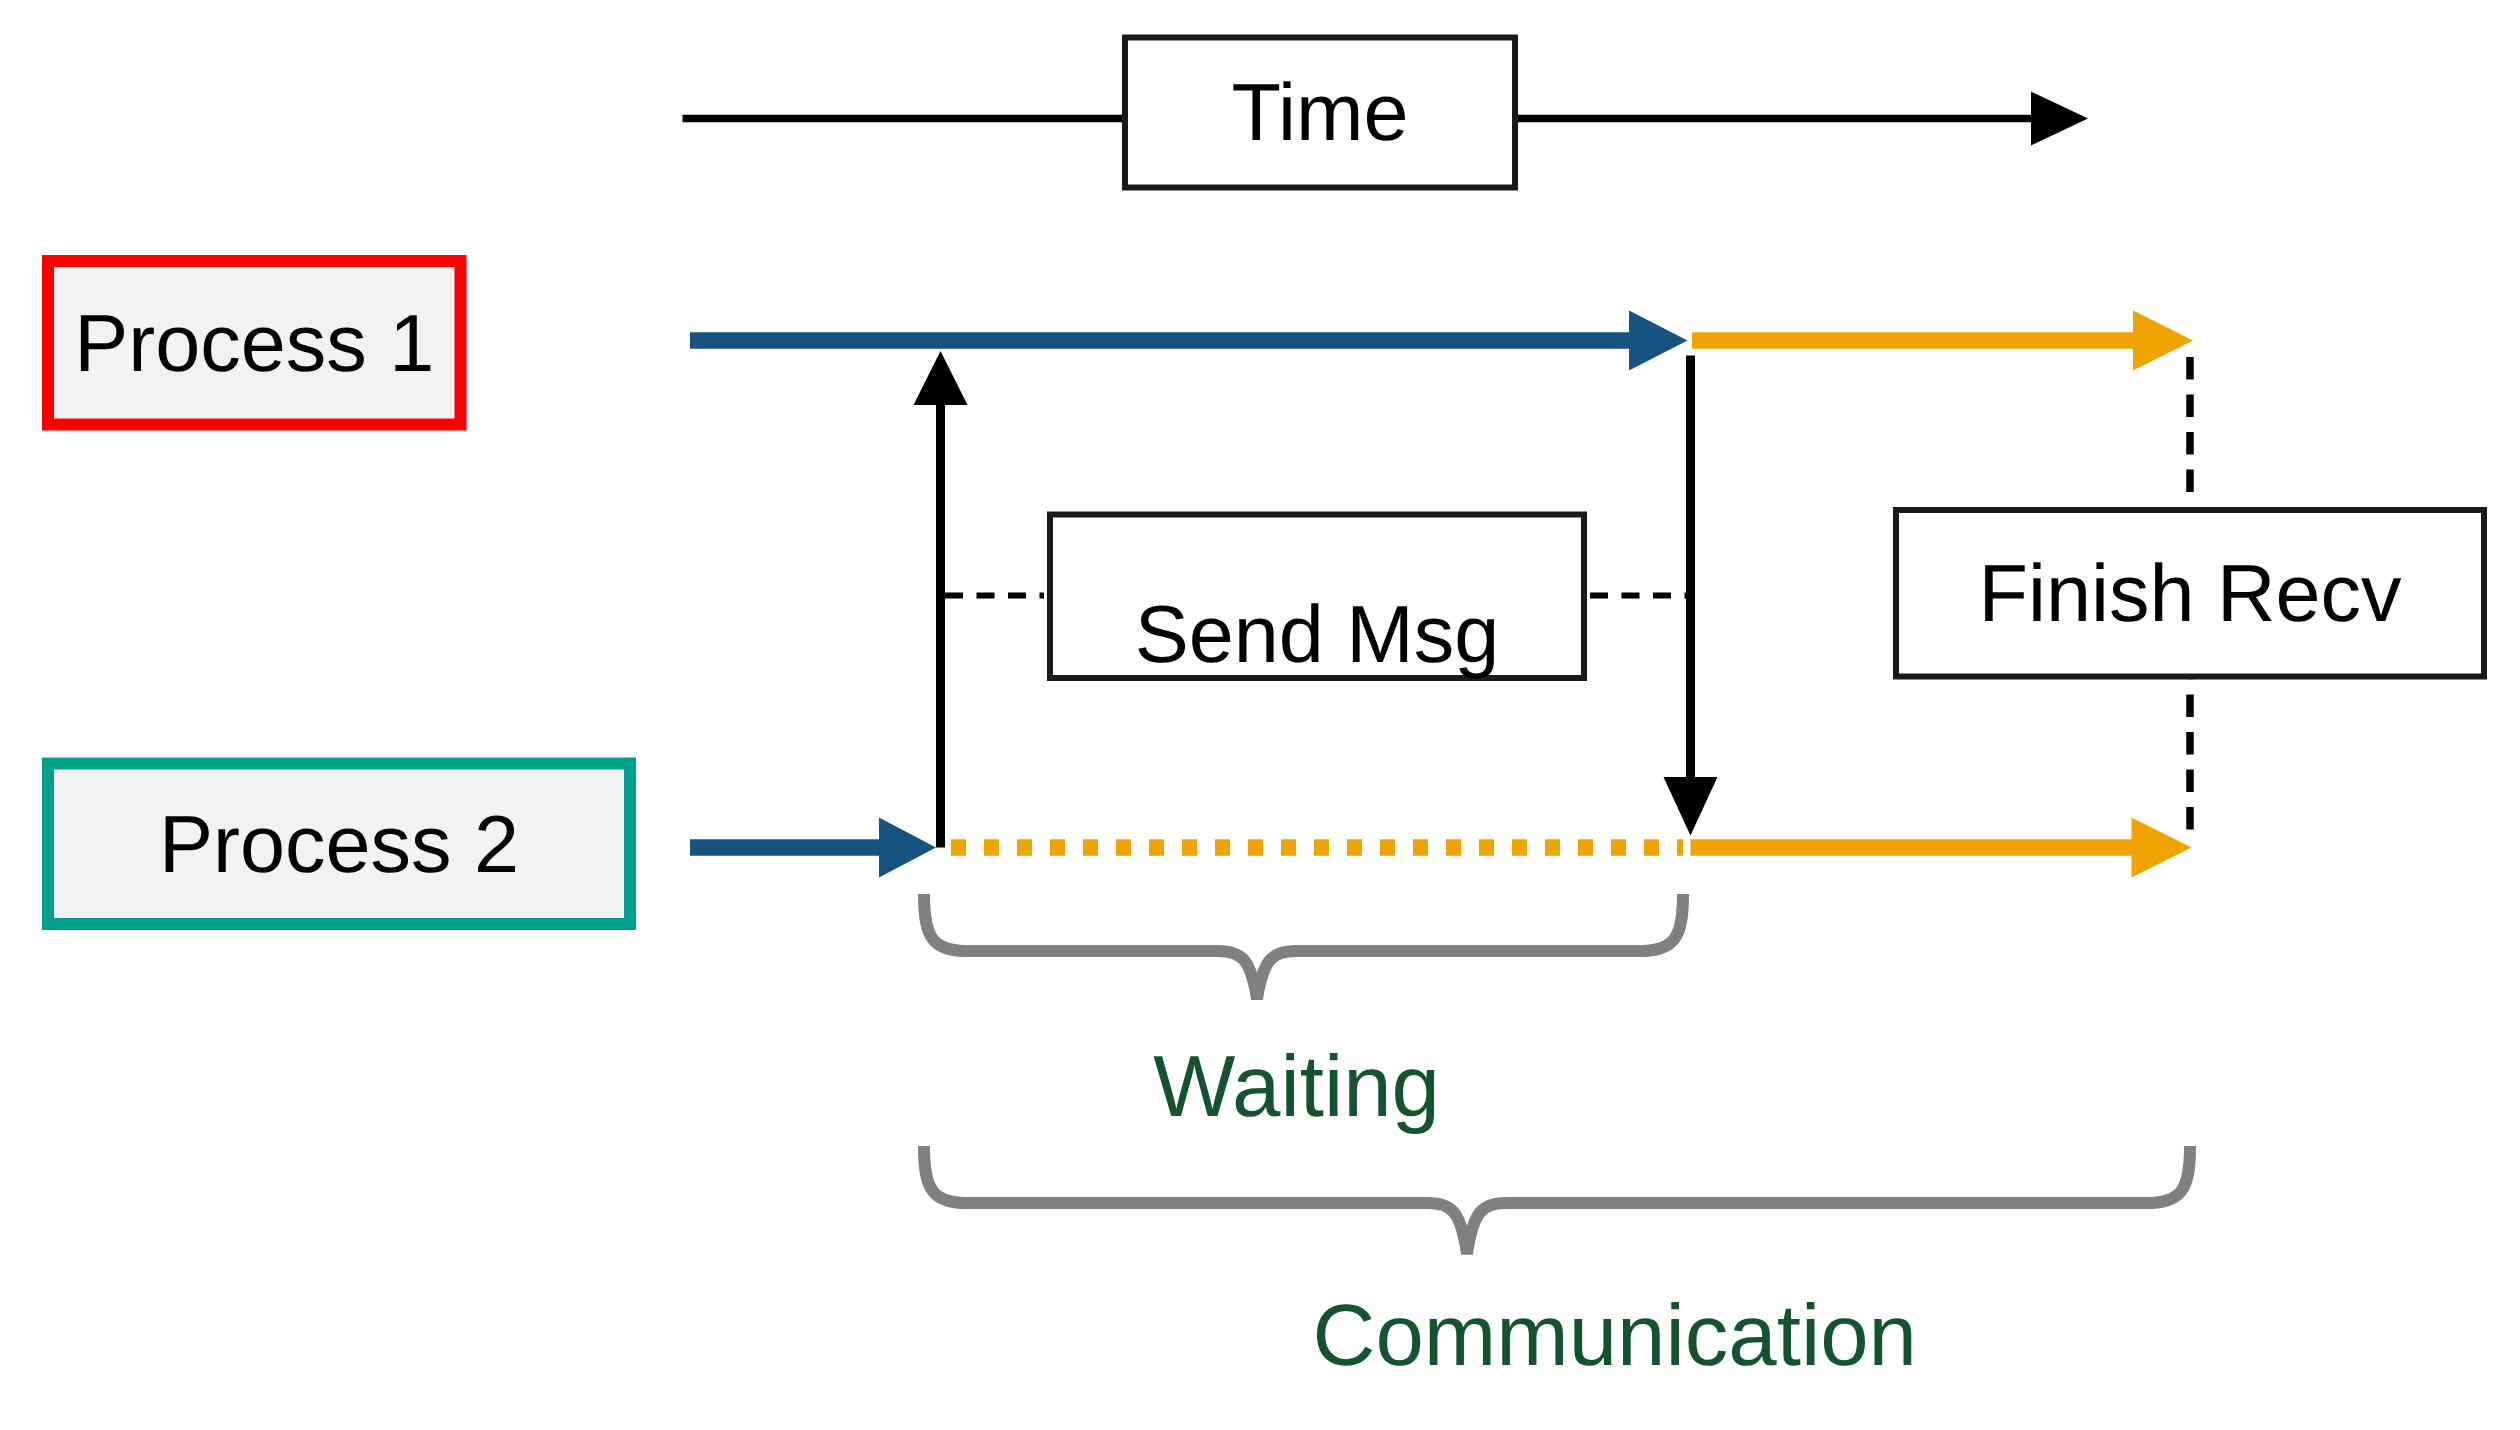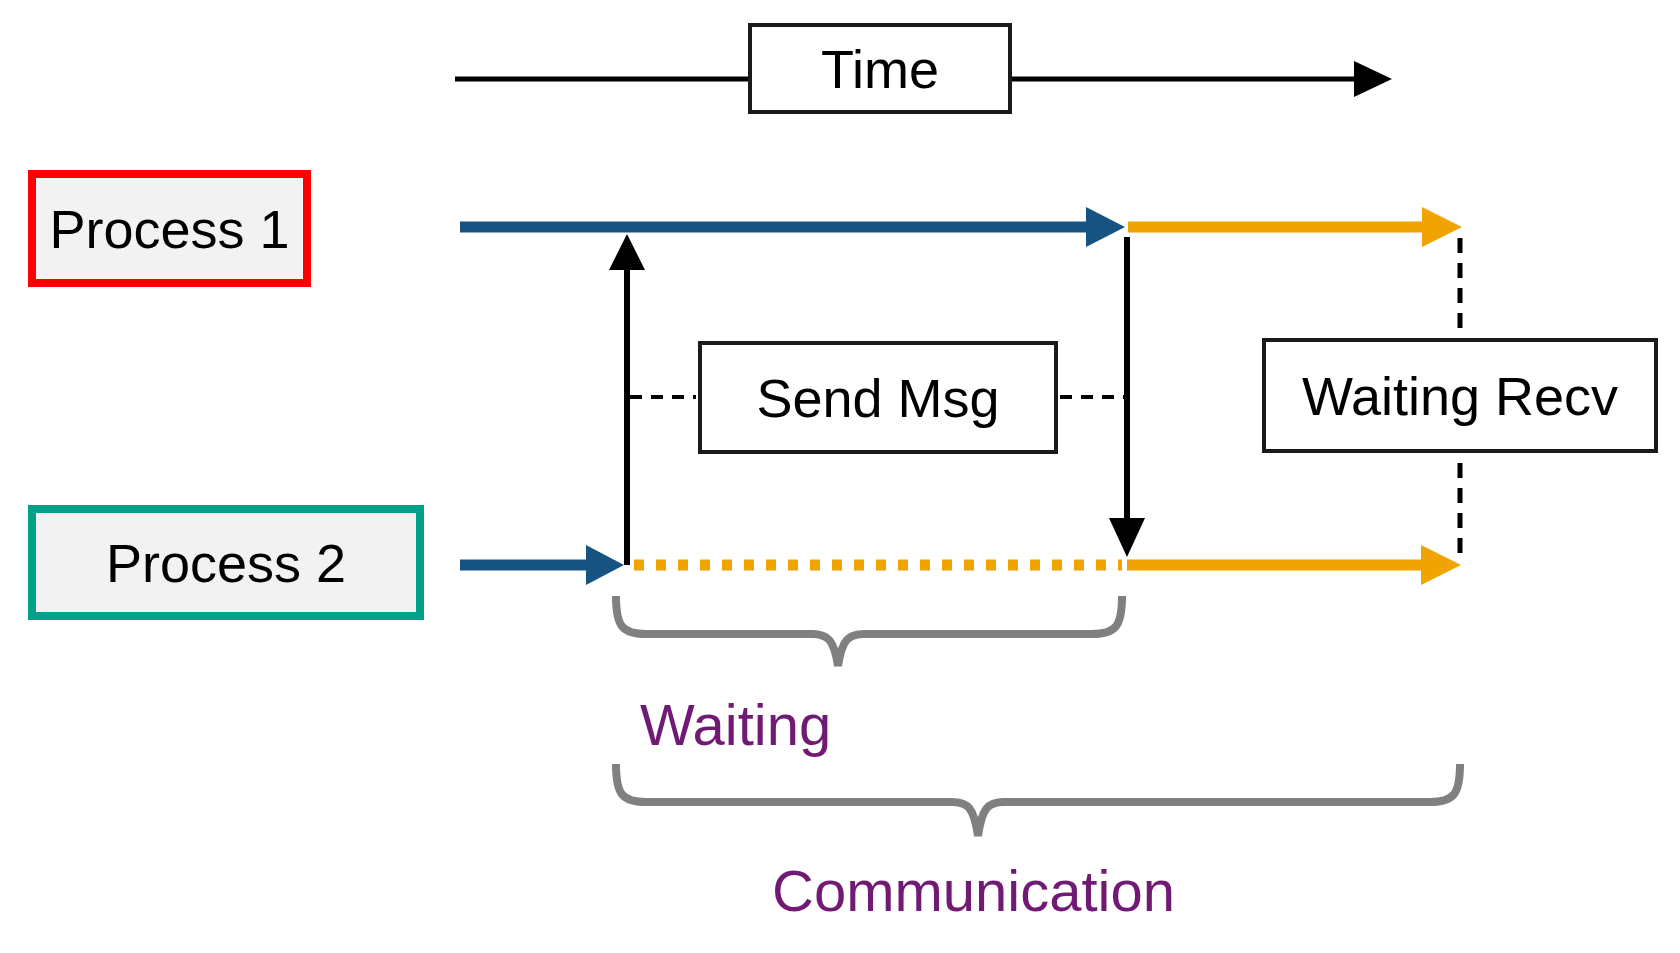--- a/index.html
+++ b/index.html
@@ -36,46 +36,46 @@
     align-items: center;
     justify-content: center;
     color: #000;
     font-size: 54px;
     line-height: 1;
     white-space: nowrap;
     background: #ffffff;
     border: 4px solid var(--c-box-border);
   }
   .time-box {
-    left: 748px; top: 23px; width: 264px; height: 91px; align-items: center;
+    left: 748px; top: 23px; width: 264px; height: 104px; align-items: center;
   }
   .process-box {
     background: var(--c-label-box-fill);
     border-width: 8px;
   }
   .process1-box {
     left: 28px; top: 170px; width: 283px; height: 117px;
     border-color: var(--c-red-border);
   }
   .process2-box {
     left: 28px; top: 505px; width: 396px; height: 115px;
     border-color: var(--c-teal-border);
   }
   .send-msg-box {
-    left: 698px; top: 341px; width: 360px; height: 113px;
+    left: 698px; top: 341px; width: 360px; height: 113px; align-items: flex-end;
   }
   .finish-recv-box {
     left: 1262px; top: 338px; width: 396px; height: 115px;
   }
   .free-label {
     position: absolute;
-    color: #701a75;
+    color: #14532d;
     font-size: 58px;
     line-height: 1;
-    text-align: left;
+    text-align: right;
     white-space: nowrap;
   }
   .waiting-label {
     left: 640px; top: 696px; width: 320px;
   }
   .communication-label {
     left: 772px; top: 862px; width: 506px;
   }
 </style>
 </head>
@@ -137,20 +137,20 @@
 
   <div class="box process-box process2-box">
     <span>Process 2</span>
   </div>
 
   <div class="box send-msg-box">
     <span>Send Msg</span>
   </div>
 
   <div class="box finish-recv-box">
-    <span>Waiting Recv</span>
+    <span>Finish Recv</span>
   </div>
 
   <div class="free-label waiting-label">Waiting</div>
 
   <div class="free-label communication-label">Communication</div>
 
 </div>
 
 </body></html>

